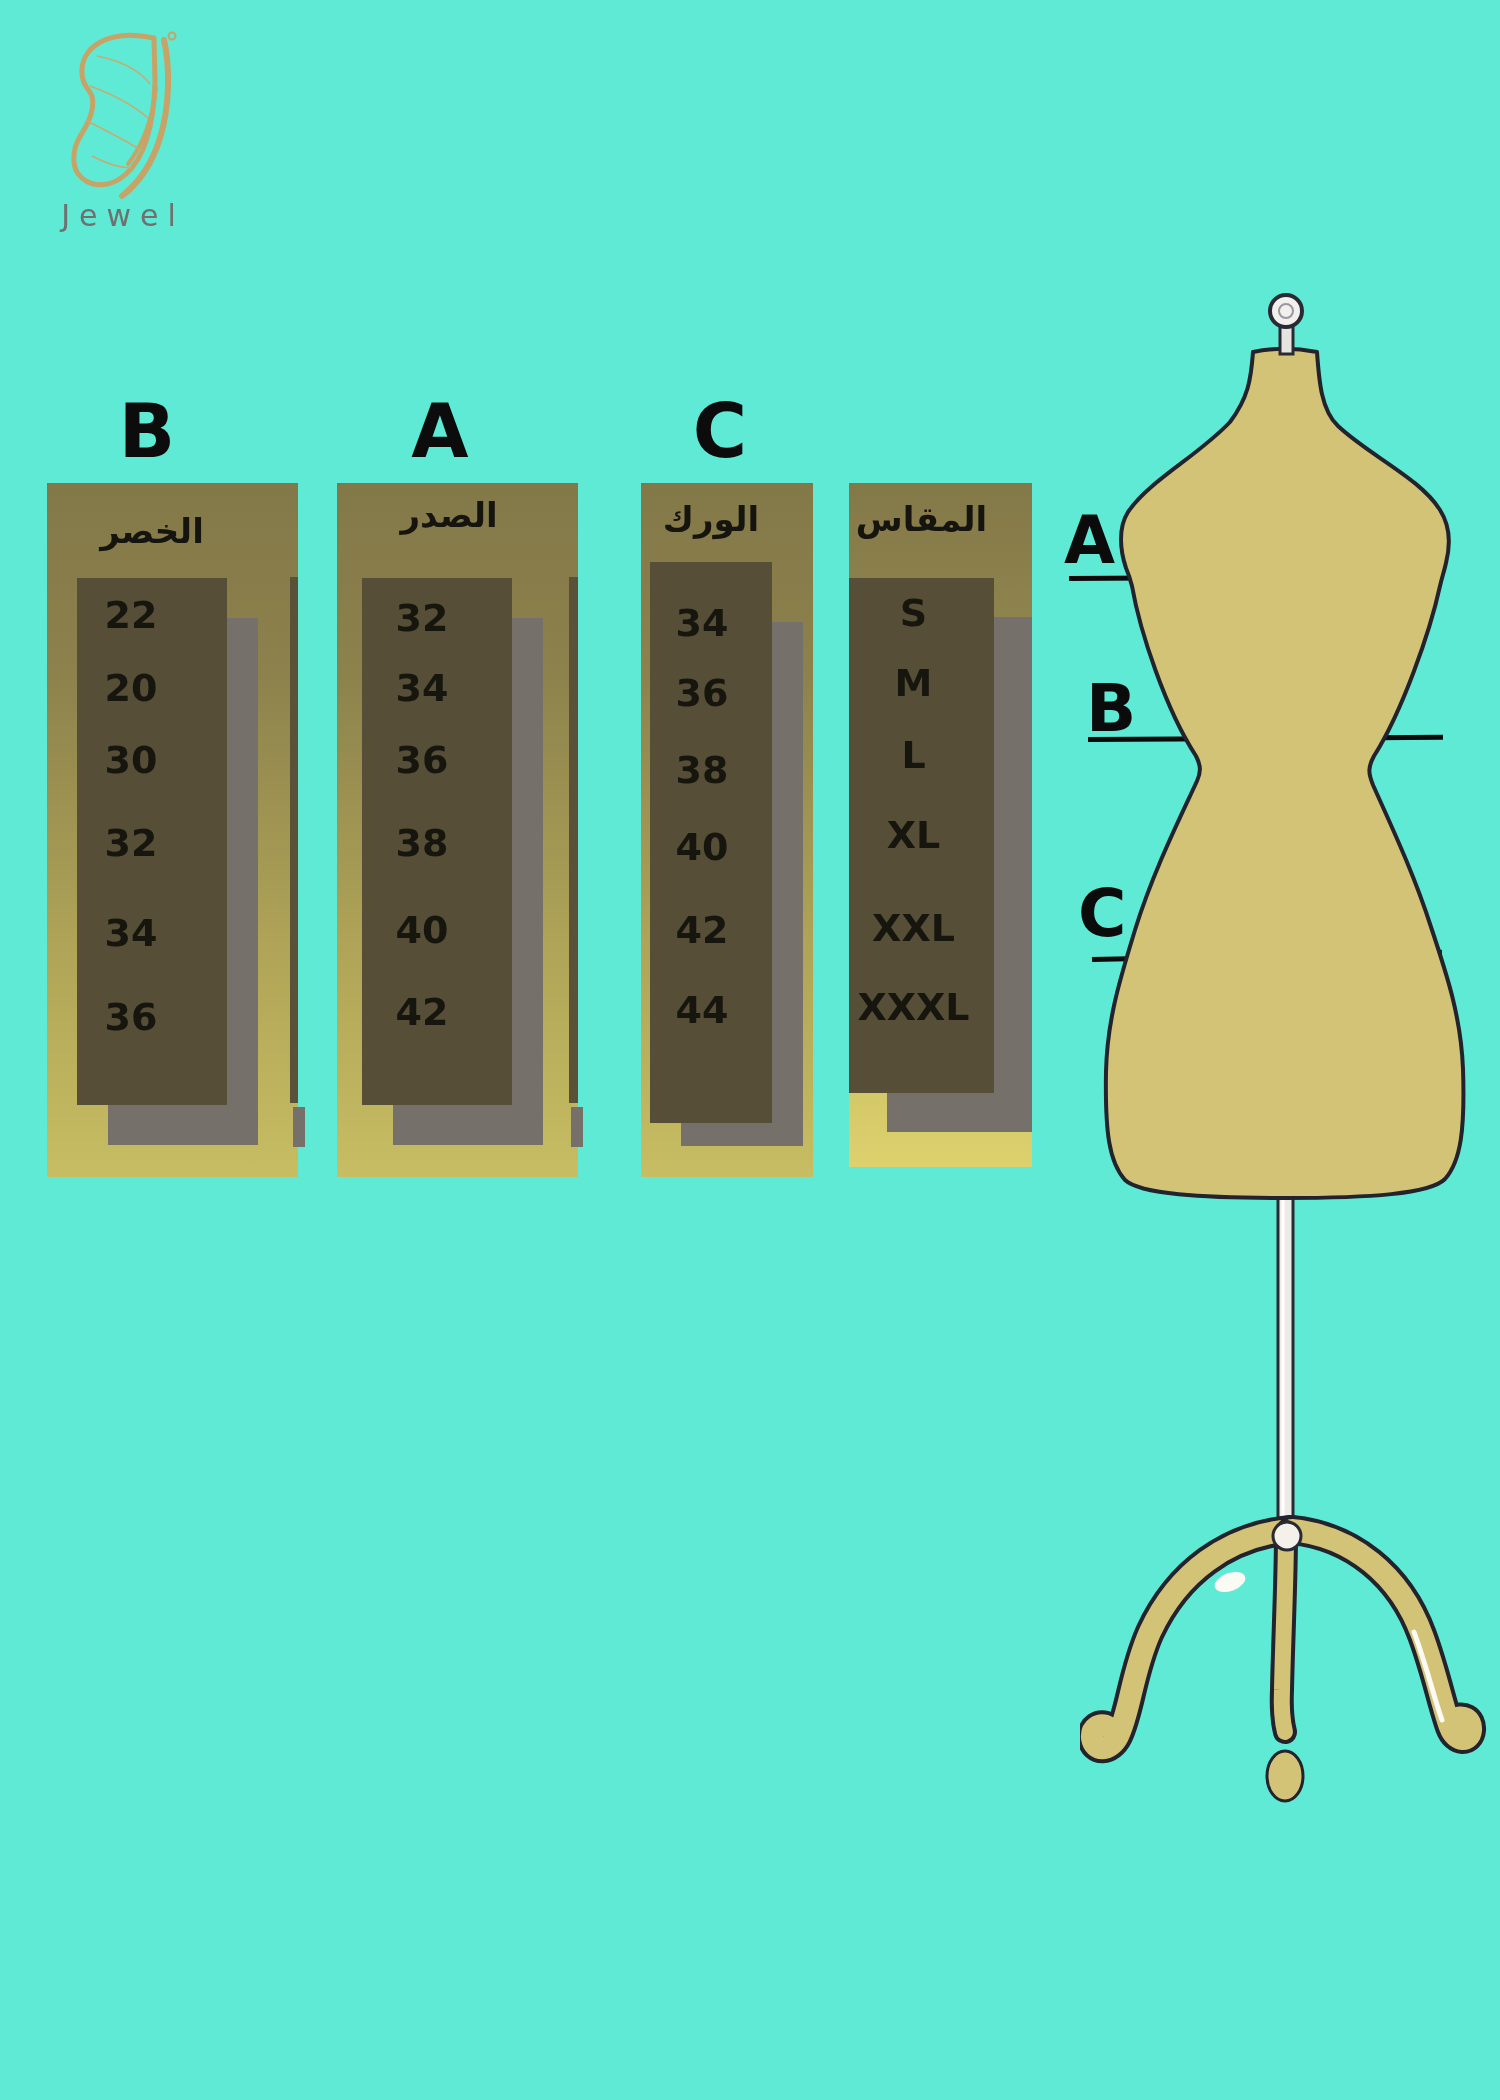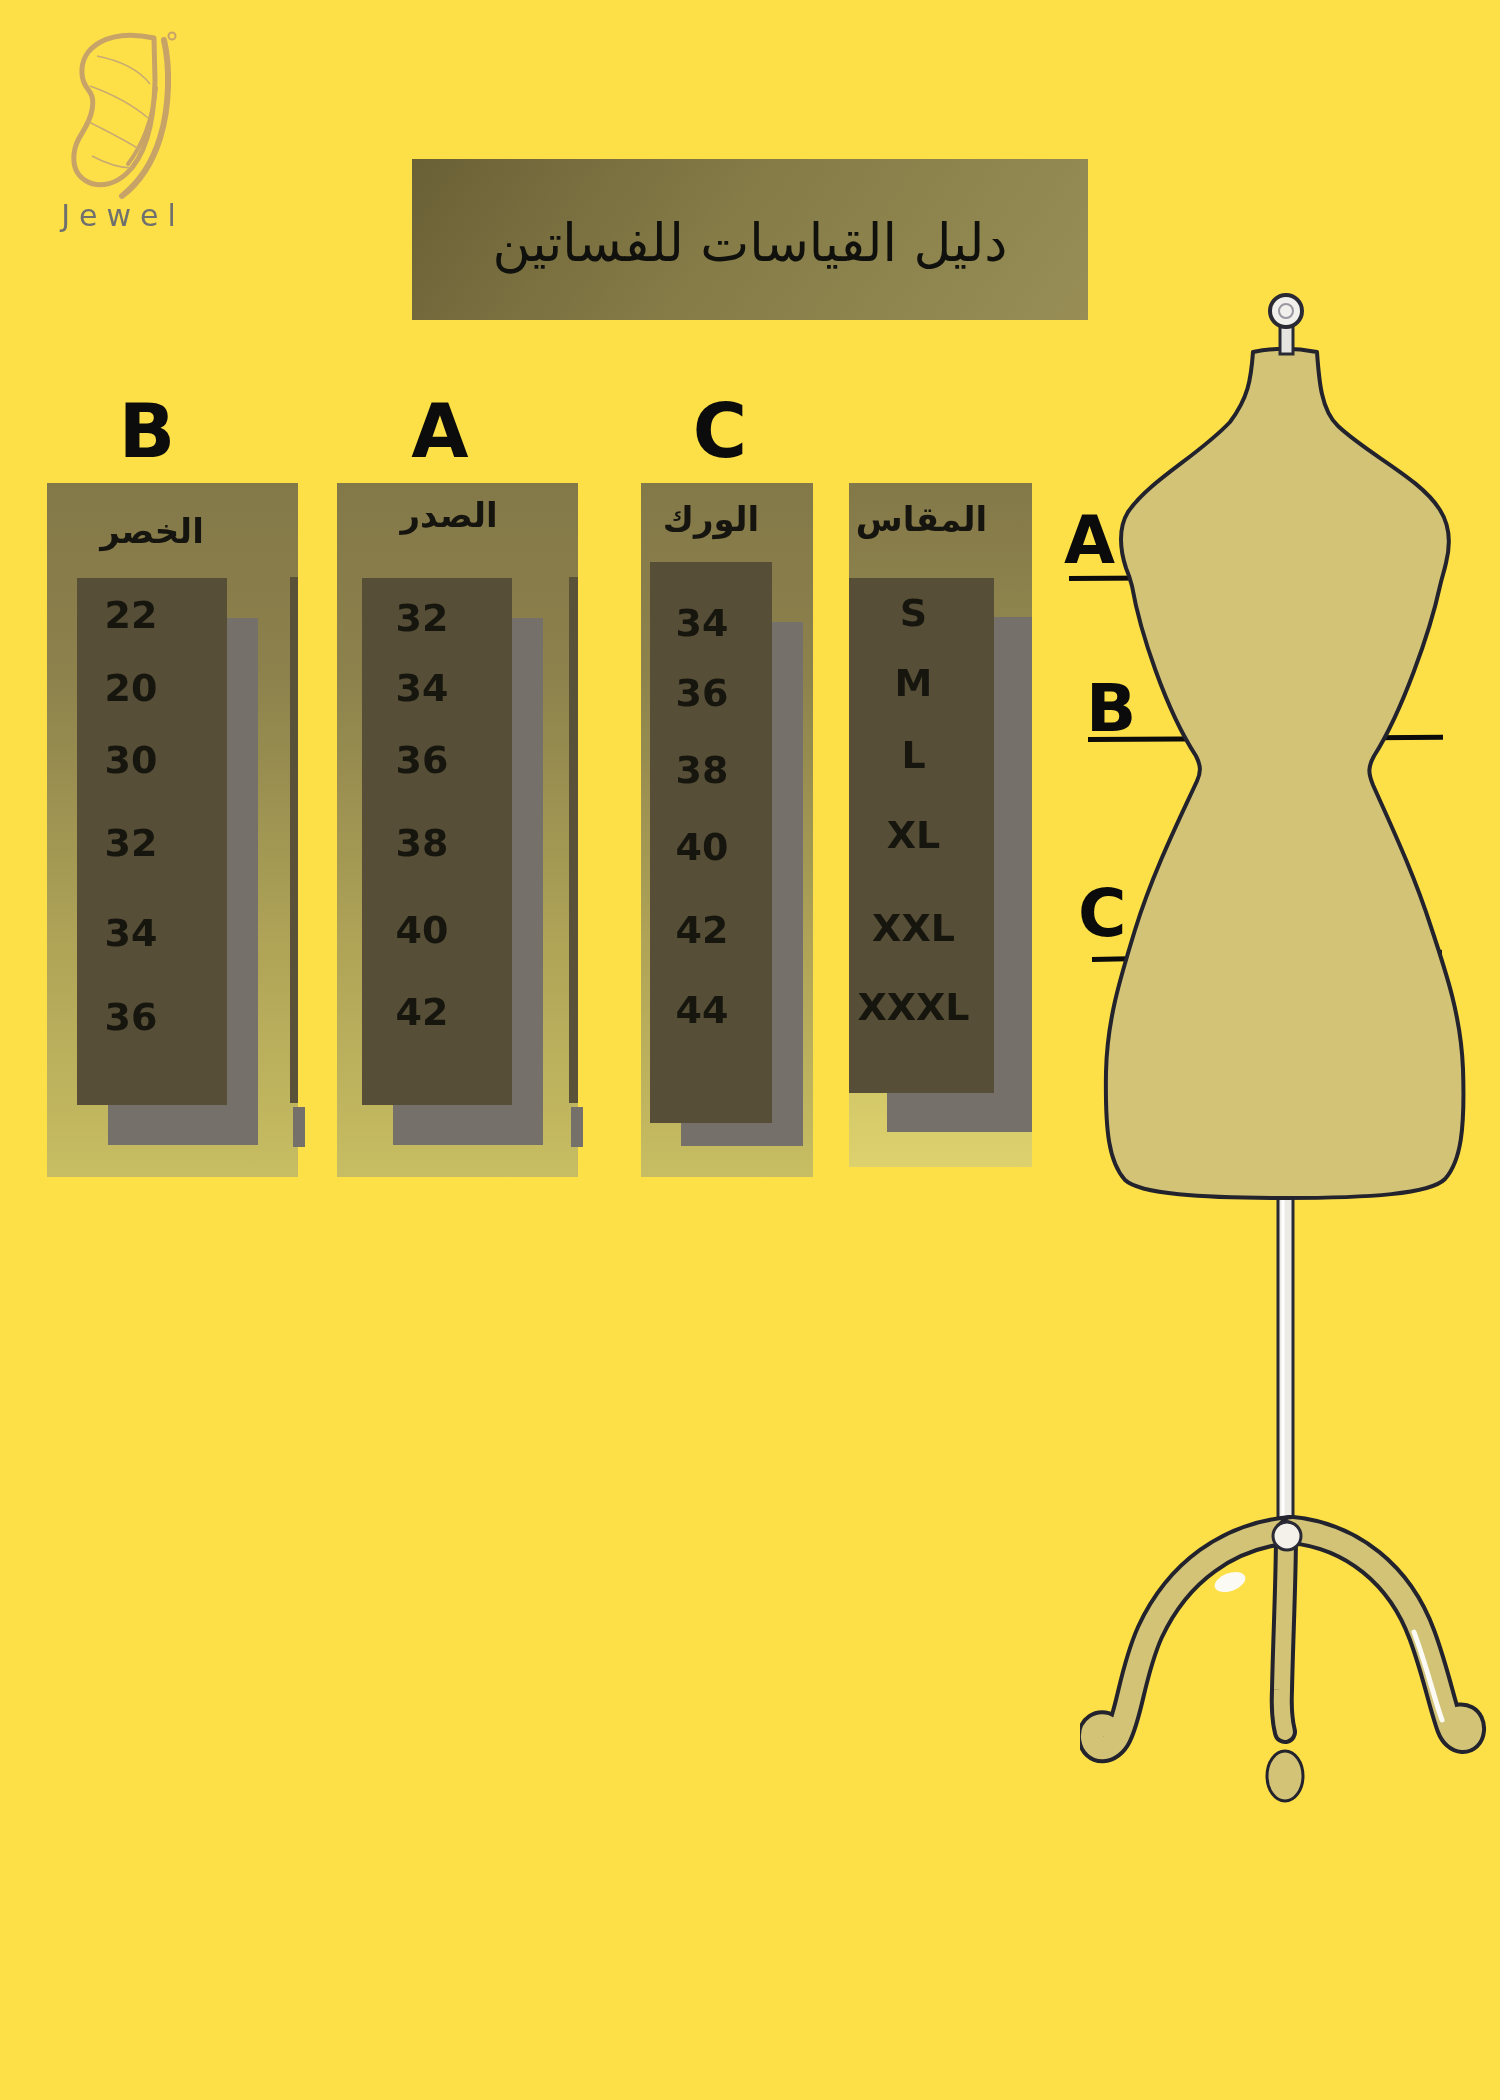--- a/index.html
+++ b/index.html
@@ -1,17 +1,17 @@
 <!DOCTYPE html>
 <html><head>
 <meta charset="utf-8">
 <style>
   html,body{margin:0;padding:0;}
   body{width:1500px;height:2100px;background:#ece7d1;font-family:"DejaVu Sans",sans-serif;overflow:hidden;}
-  .page{position:absolute;left:0;top:0;width:1500px;height:2100px;background:#fde047;}
+  .page{position:absolute;left:0;top:0;width:1500px;height:2100px;background:#5eead4;}
 
   
   .logo-svg{position:absolute;left:52px;top:26px;}
   .logo-text{position:absolute;left:38px;top:198px;width:170px;text-align:center;
              font-size:30px;color:#70706e;letter-spacing:9px;font-weight:400;}
 
   
   .banner{position:absolute;left:412px;top:159px;width:676px;height:161px;
           background:linear-gradient(125deg,#6a6036 0%,#857b47 45%,#978d55 100%);}
   .banner-text{width:100%;height:161px;line-height:168px;text-align:center;direction:rtl;
@@ -88,23 +88,20 @@
       <path d="M 104 62 C 100 96 90 120 76 138" fill="none" stroke="#c8a368" stroke-width="4" stroke-linecap="round"></path>
       <path d="M 45 30 C 70 35 88 45 98 58" fill="none" stroke="#c9ab72" stroke-width="1.5"></path>
       <path d="M 38 60 C 60 68 82 80 96 92" fill="none" stroke="#c9ab72" stroke-width="1.5"></path>
       <path d="M 35 95 C 55 105 75 115 90 125" fill="none" stroke="#c9ab72" stroke-width="1.5"></path>
       <path d="M 40 130 C 55 138 68 142 80 142" fill="none" stroke="#c9ab72" stroke-width="1.5"></path>
       <circle cx="120" cy="10" r="3.5" fill="none" stroke="#c8a368" stroke-width="2"></circle>
     </svg>
     <div class="logo-text">Jewel</div>
   </div>
 
-  <div class="banner">
-    <div class="banner-text">دليل القياسات للفساتين</div>
-  </div>
 
   <div class="col-letter" id="letter-b">B</div>
   <div class="col-letter" id="letter-a">A</div>
   <div class="col-letter" id="letter-c">C</div>
 
   <div class="panel" id="panel-b">
     <div class="strip-dark"></div>
     <div class="strip-gray"></div>
     <div class="shadowbox"></div>
     <div class="darkbox">

